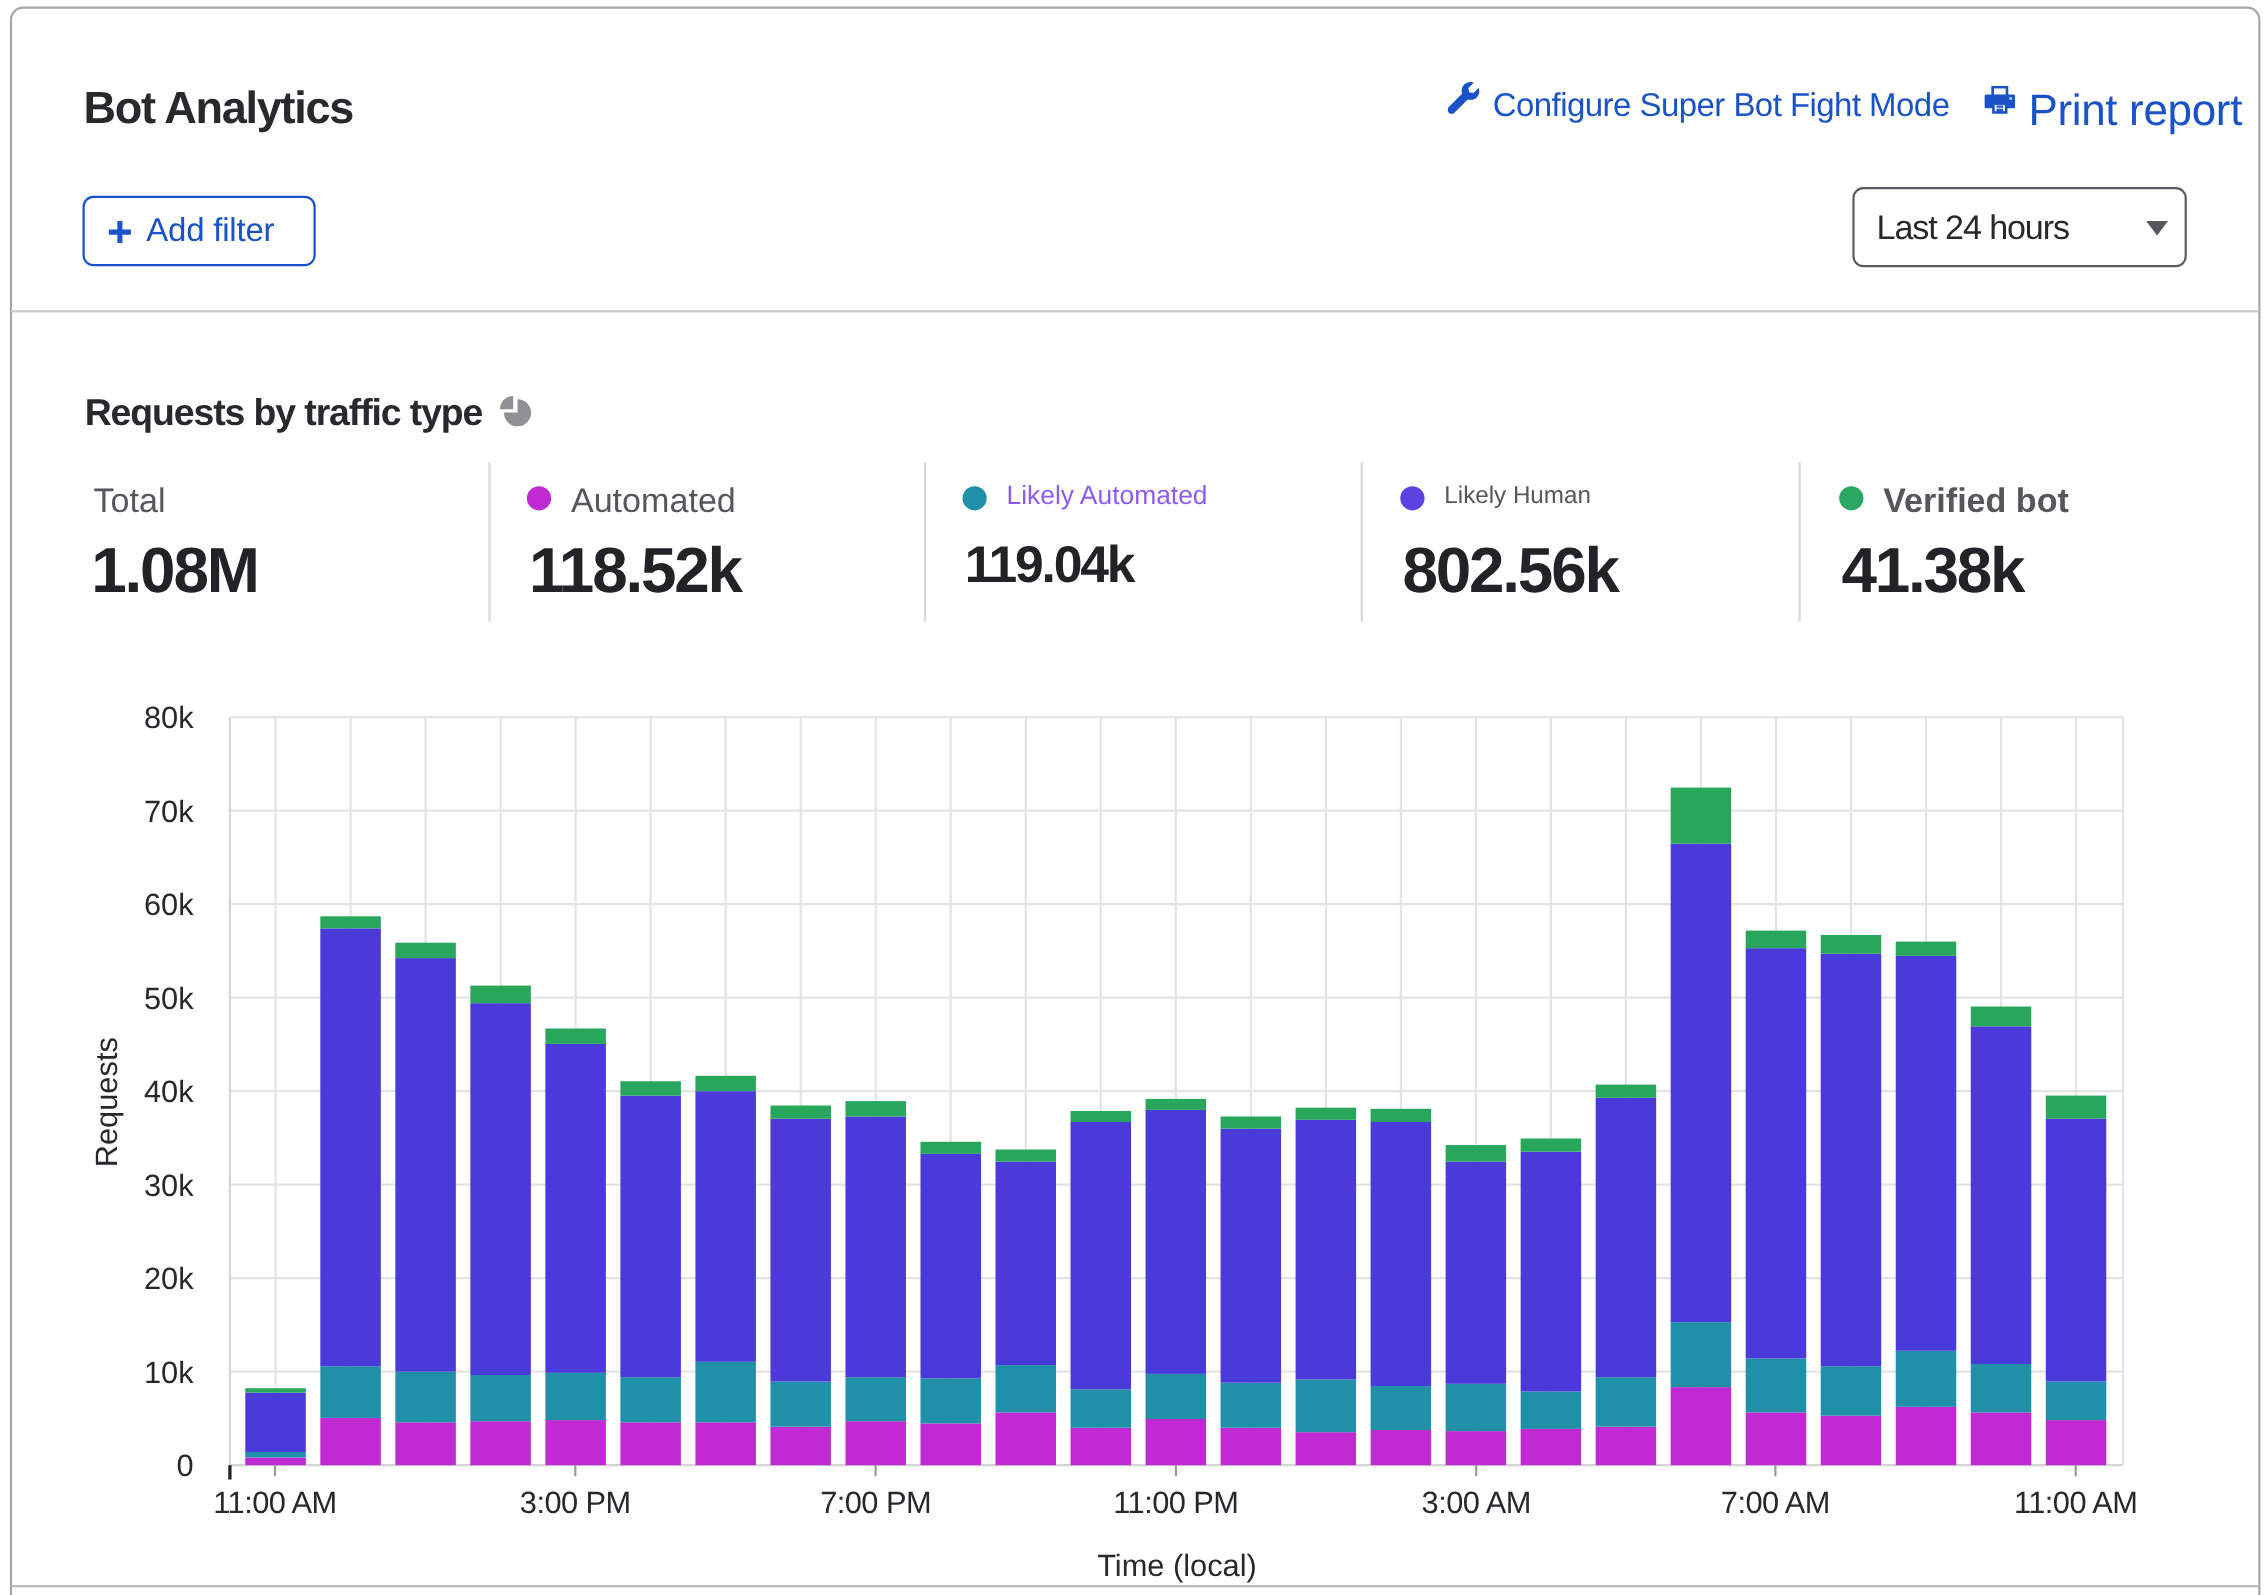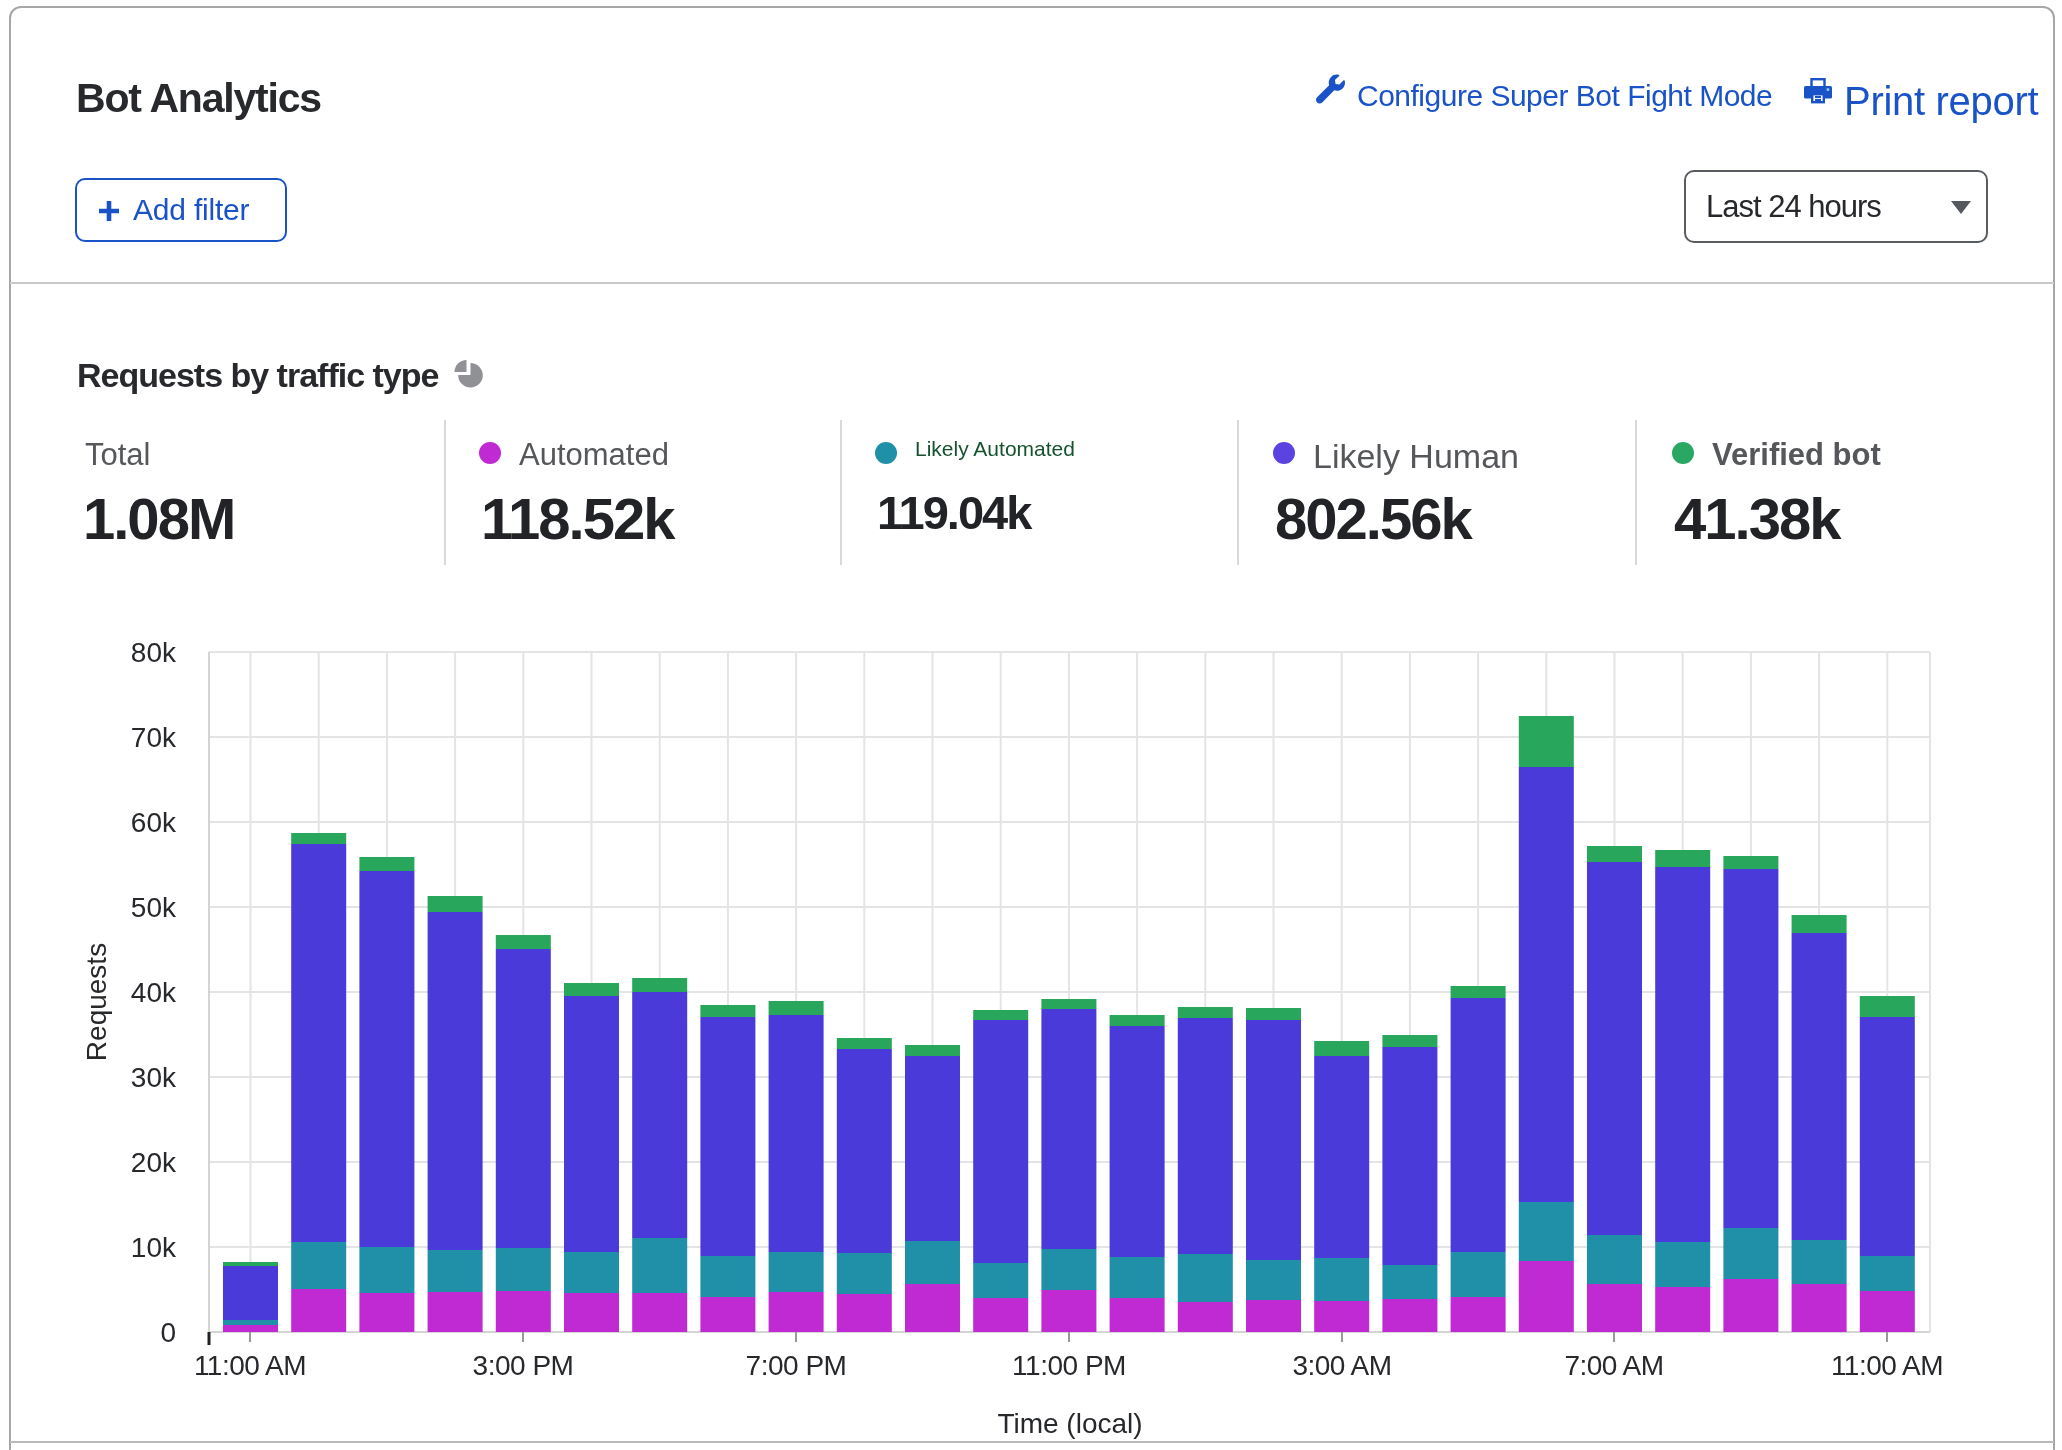--- a/index.html
+++ b/index.html
@@ -62,25 +62,25 @@
 <div class="abs" style="left:1635px;top:420px;width:2px;height:145px;background:#d9d9d9;"></div>
 
 <div class="abs" style="left:85px;top:437px;font-size:31px;color:#55575b;">Total</div>
 <div class="abs" style="left:83px;top:485px;font-size:58px;font-weight:bold;letter-spacing:-2px;color:#212326;">1.08M</div>
 
 <div class="abs" style="left:479px;top:442px;width:22px;height:22px;border-radius:50%;background:#c02ad2;"></div>
 <div class="abs" style="left:519px;top:437px;font-size:31px;color:#55575b;">Automated</div>
 <div class="abs" style="left:481px;top:485px;font-size:58px;font-weight:bold;letter-spacing:-2px;color:#212326;">118.52k</div>
 
 <div class="abs" style="left:875px;top:442px;width:22px;height:22px;border-radius:50%;background:#2090a8;"></div>
-<div class="abs" style="left:915px;top:437px;font-size:21px;color:#14532d;">Likely Automated</div>
+<div class="abs" style="left:915px;top:437px;font-size:24px;color:#8b5cf6;">Likely Automated</div>
 <div class="abs" style="left:877px;top:485px;font-size:47px;font-weight:bold;letter-spacing:-2px;color:#212326;">119.04k</div>
 
 <div class="abs" style="left:1273px;top:442px;width:22px;height:22px;border-radius:50%;background:#5b43e2;"></div>
-<div class="abs" style="left:1313px;top:437px;font-size:34px;color:#55575b;">Likely Human</div>
+<div class="abs" style="left:1313px;top:437px;font-size:22px;color:#55575b;">Likely Human</div>
 <div class="abs" style="left:1275px;top:485px;font-size:58px;font-weight:bold;letter-spacing:-2px;color:#212326;">802.56k</div>
 
 <div class="abs" style="left:1672px;top:442px;width:22px;height:22px;border-radius:50%;background:#2aa863;"></div>
 <div class="abs" style="left:1712px;top:437px;font-size:31px;color:#55575b;font-weight:bold;">Verified bot</div>
 <div class="abs" style="left:1674px;top:485px;font-size:58px;font-weight:bold;letter-spacing:-2px;color:#212326;">41.38k</div>
 
 <svg width="2062" height="1450" viewBox="0 0 2062 1450" style="position:absolute;left:0;top:0">
 <line x1="209.0" y1="1332.0" x2="1930.0" y2="1332.0" stroke="#d4d4d4" stroke-width="2"></line>
 <line x1="209.0" y1="1247.0" x2="1930.0" y2="1247.0" stroke="#e4e4e4" stroke-width="2"></line>
 <line x1="209.0" y1="1162.0" x2="1930.0" y2="1162.0" stroke="#e4e4e4" stroke-width="2"></line>

